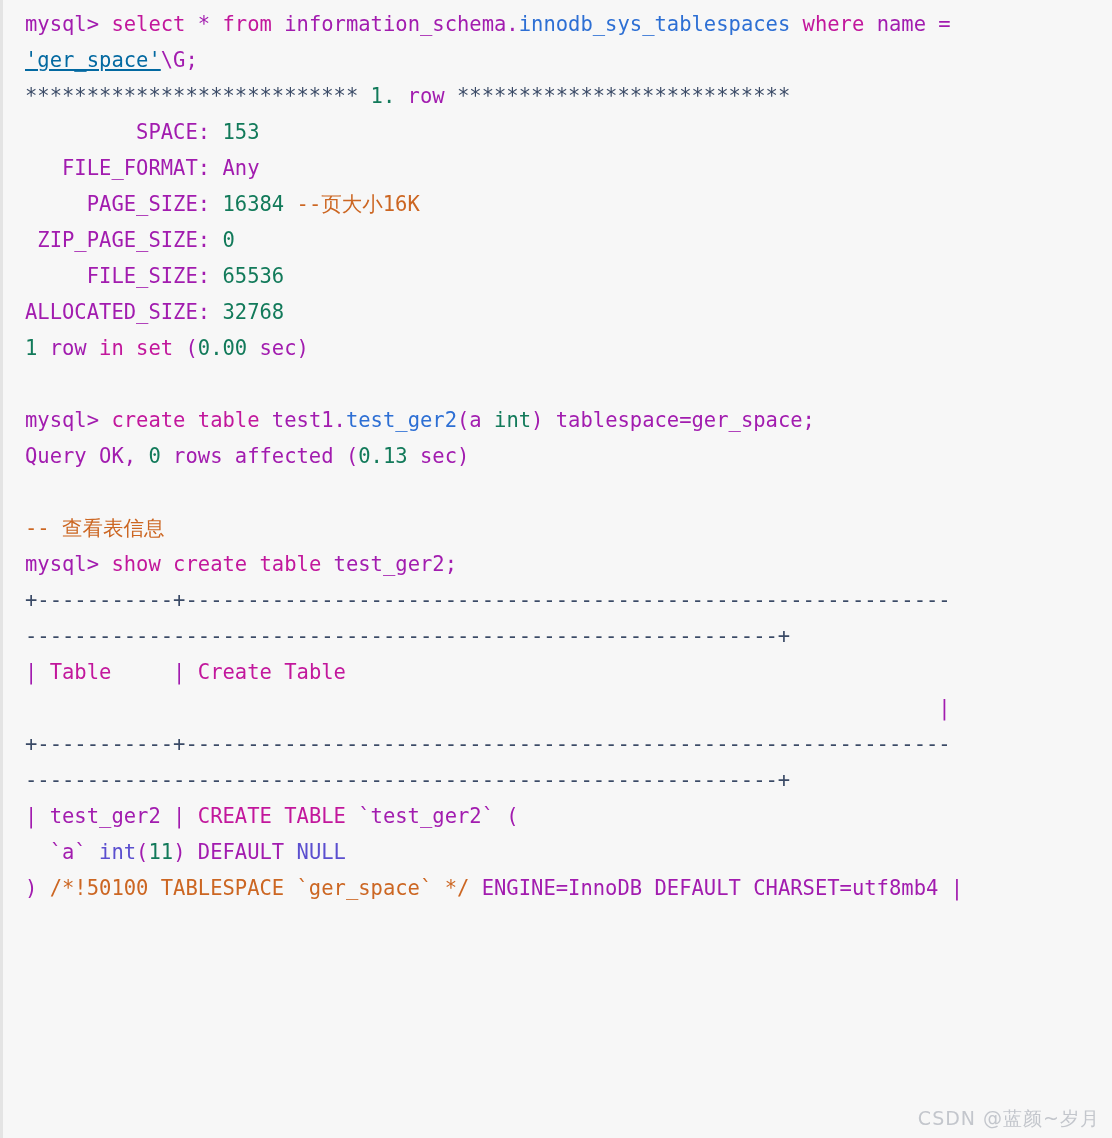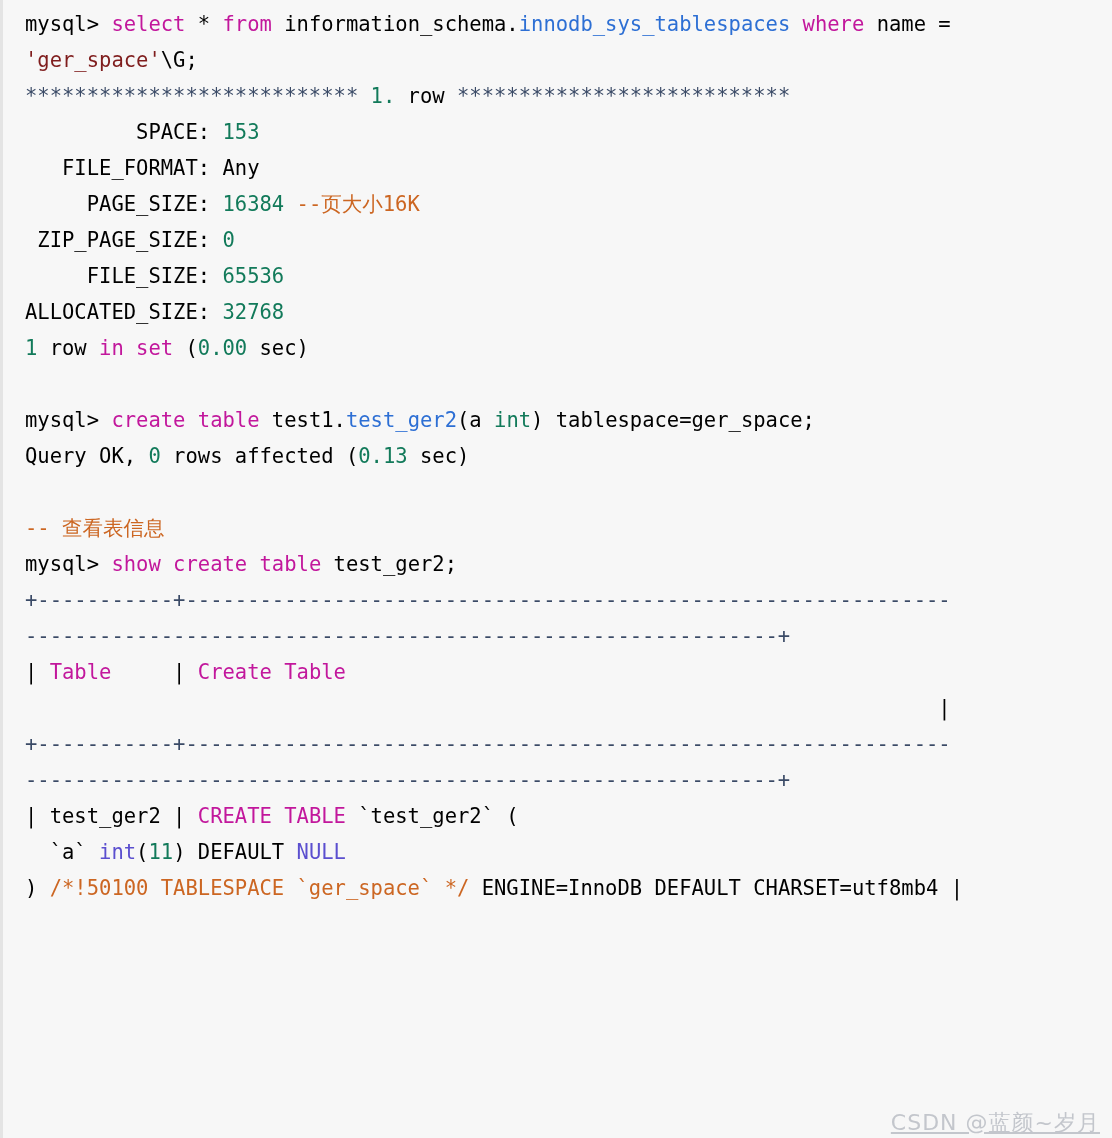--- a/index.html
+++ b/index.html
@@ -28,38 +28,37 @@
     white-space: pre;
     color: #2c2c2c;
     letter-spacing: 0px;
     height: 36px;
   }
   .blank { height: 36px; }
 
   
   .kw   { color: #c2179c; }      
   .num  { color: #127a5a; }      
-  .str  { color: #7f1d1d; }      
+  .str  { color: #0369a1; text-decoration: underline; }      
   .ident{ color: #2d6fd4; }      
   .cmt  { color: #cc6622; }      
-  .plain{ color: #000000; text-align: right; }
+  .plain{ color: #a21caf; text-align: right; }
   .star { color: #3a4a66; }
   .sep  { color: #3a4a66; }
   .type { color: #5b4fcf; }      
 
   #watermark {
     position: absolute;
     right: 12px;
-    bottom: 0;
+    bottom: 6px;
     font-family: "DejaVu Sans", "Liberation Sans", sans-serif;
-    font-size: 22px;
+    font-size: 19px;
     color: #c3c6cc;
     white-space: pre;
     letter-spacing: 1px;
-    text-decoration: underline;
   }
 </style>
 </head>
 <body>
 
 <div id="terminal">
 
   <div class="line"><span class="plain">mysql&gt; </span><span class="kw">select</span><span class="plain"> * </span><span class="kw">from</span><span class="plain"> information_schema.</span><span class="ident">innodb_sys_tablespaces</span><span class="plain"> </span><span class="kw">where</span><span class="plain"> name =</span></div>
 
   <div class="line"><span class="str">'ger_space'</span><span class="plain">\G;</span></div>

